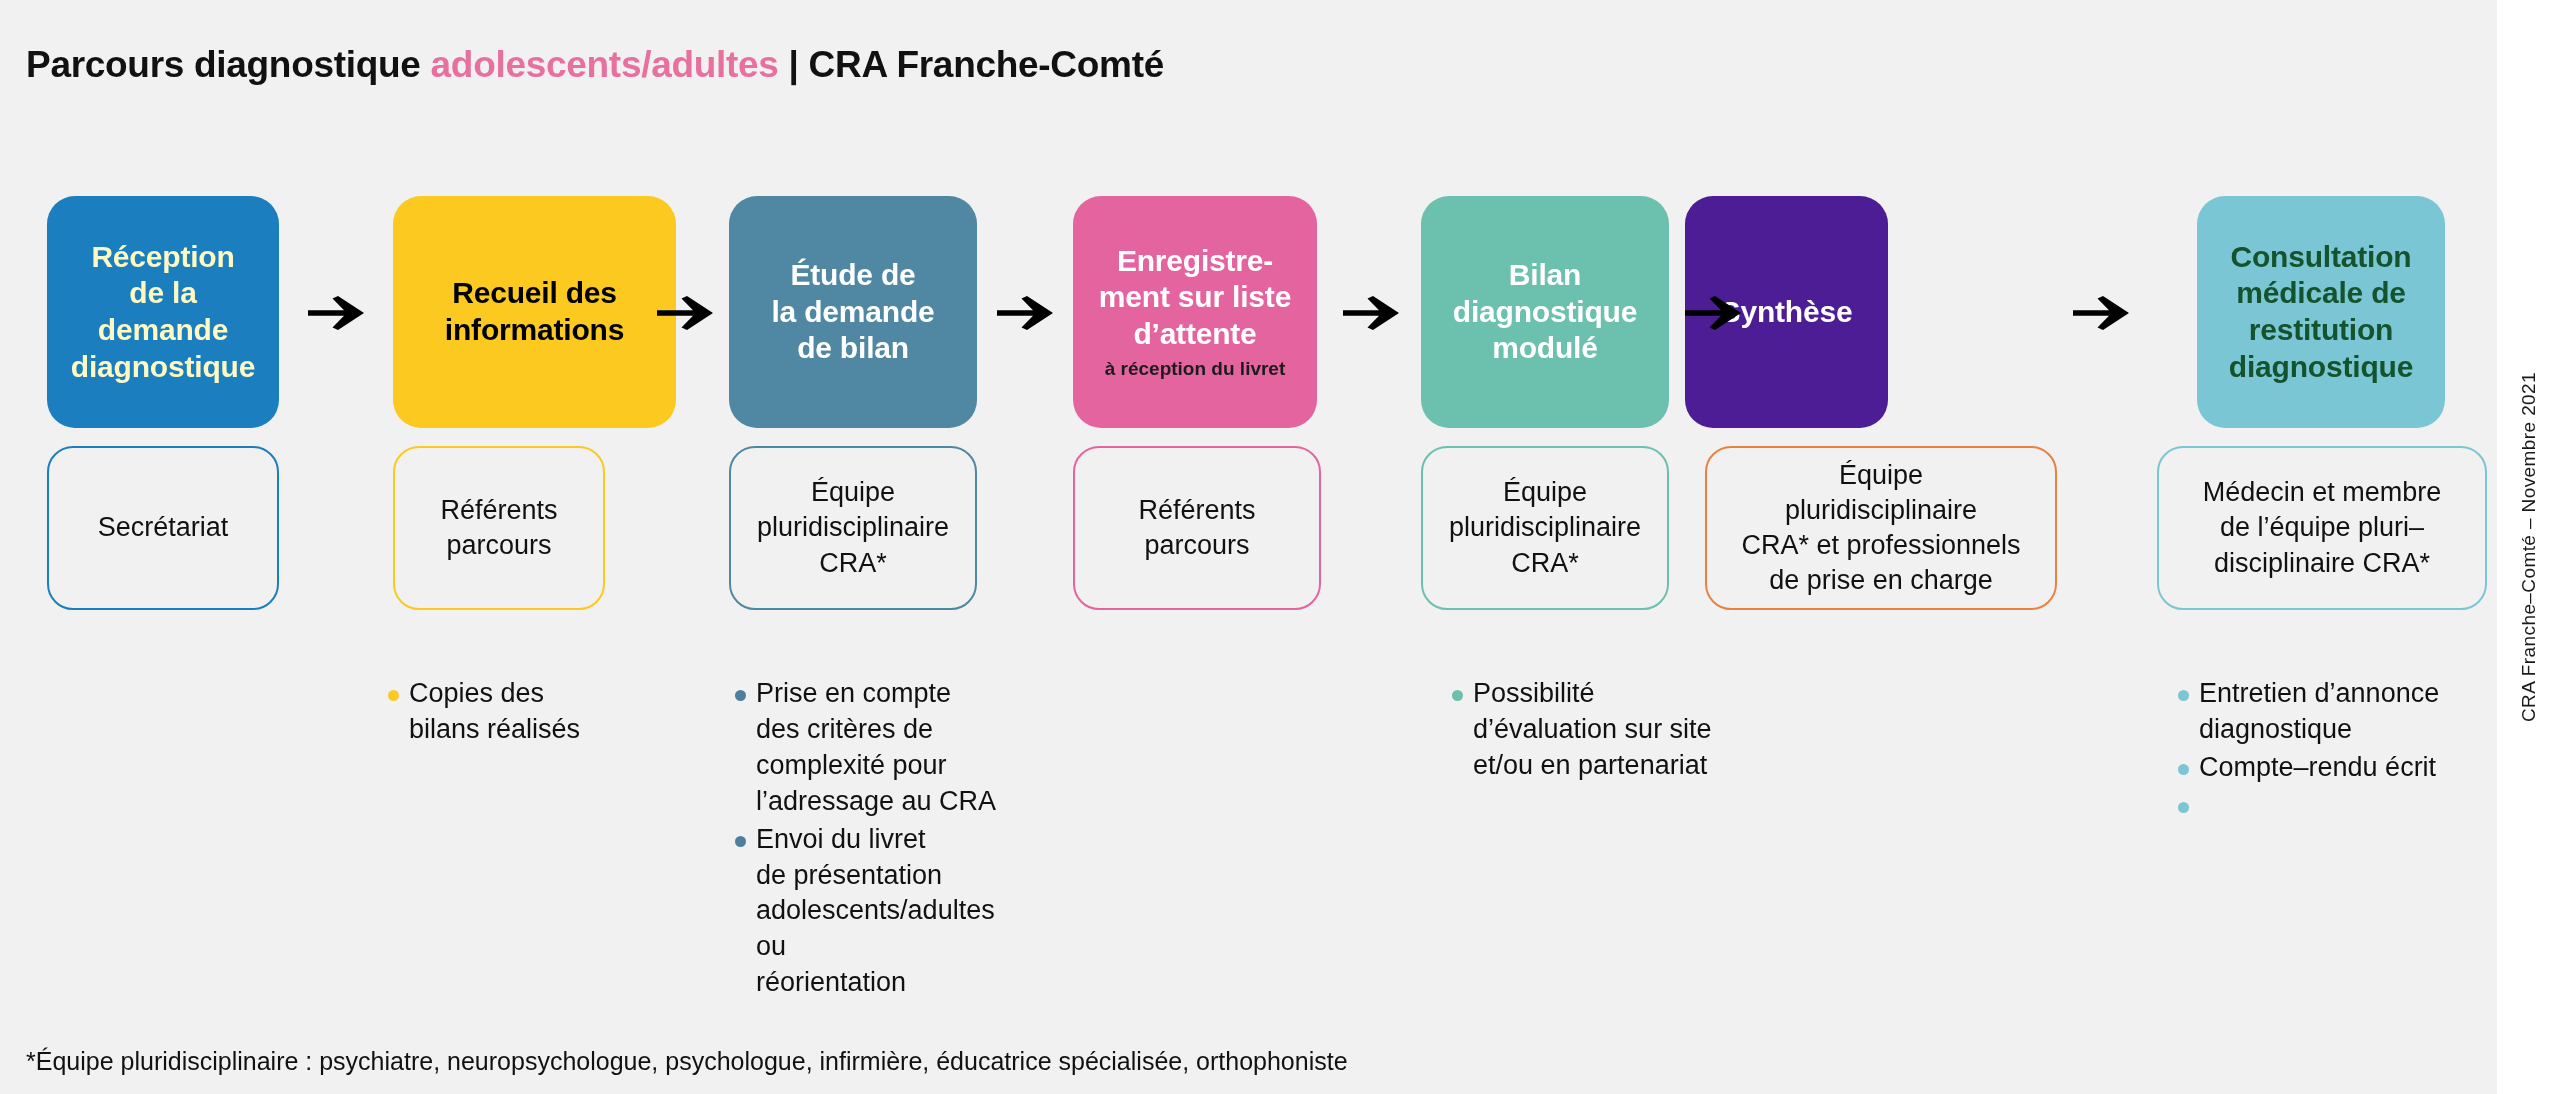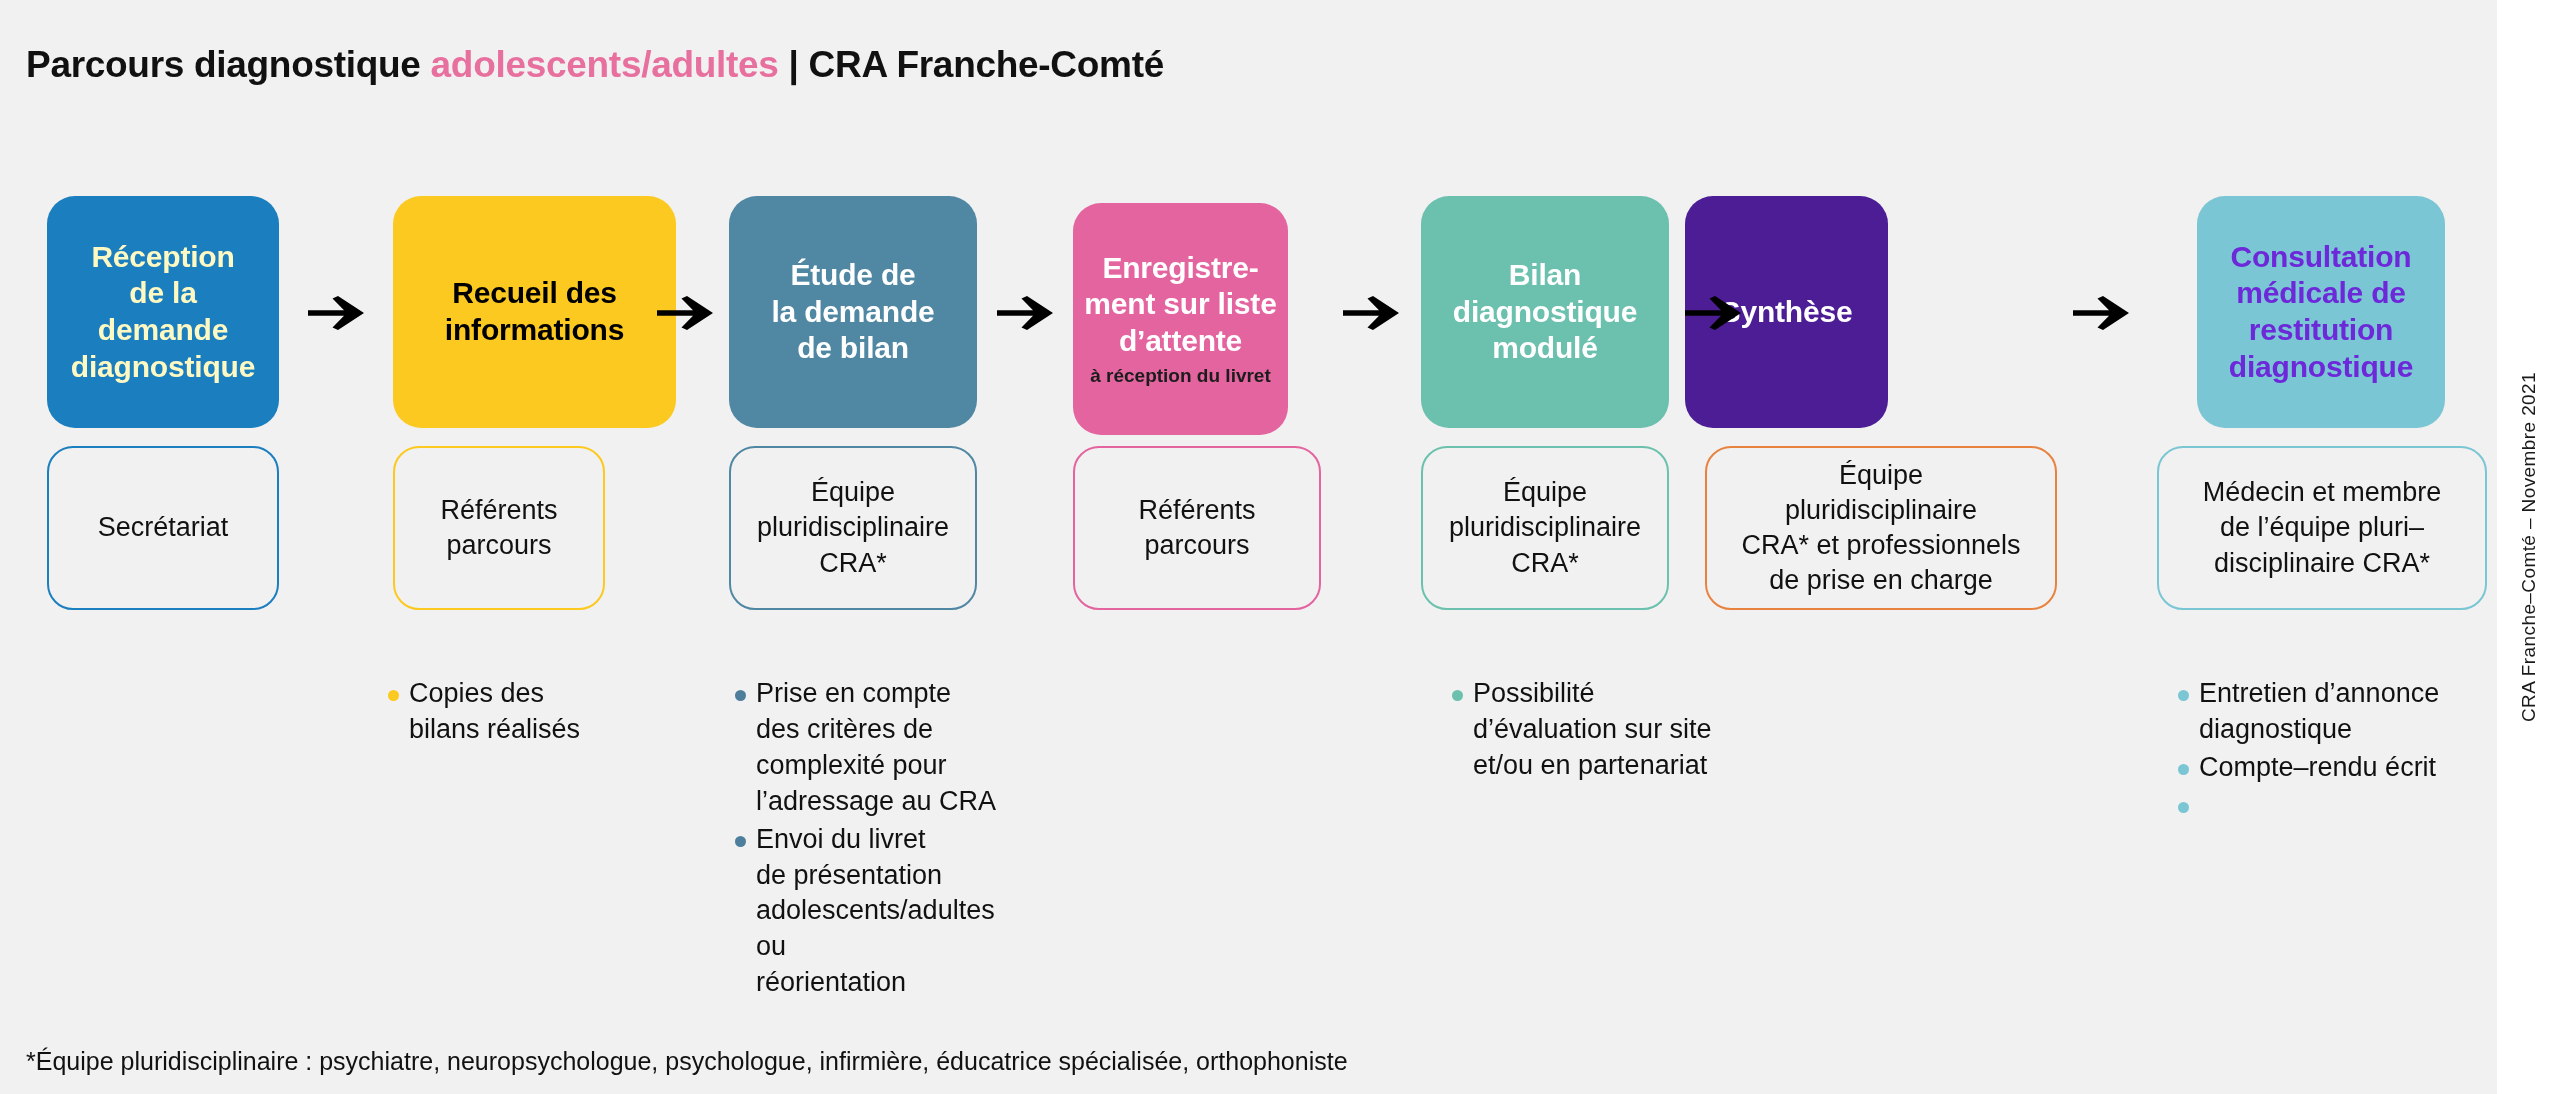--- a/index.html
+++ b/index.html
@@ -197,35 +197,35 @@
     </div>
     <div class="step" id="s1" style="left: 393px; width: 283px; height: 232px; background: rgb(251, 201, 31); color: #000000;">
       <div class="label" style="white-space: pre-line; font-size: 30px;">Recueil des
 informations</div>
     </div>
     <div class="step" id="s2" style="left: 729px; width: 248px; height: 232px; background: rgb(80, 135, 163); color: rgb(255, 255, 255);">
       <div class="label" style="white-space: pre-line; font-size: 30px;">Étude de
 la demande
 de bilan</div>
     </div>
-    <div class="step" id="s3" style="left: 1073px; width: 215px; height: 232px; background: rgb(228, 100, 159); color: rgb(255, 255, 255); margin-top: 7px;">
+    <div class="step" id="s3" style="left: 1073px; width: 244px; height: 232px; background: rgb(228, 100, 159); color: rgb(255, 255, 255);">
       <div class="label" style="white-space: pre-line; font-size: 30px;">Enregistre-
 ment sur liste
 d’attente</div>
       <div class="sub">à réception du livret</div>
     </div>
     <div class="step" id="s4" style="left: 1421px; width: 248px; height: 232px; background: rgb(108, 192, 174); color: rgb(255, 255, 255);">
       <div class="label" style="white-space: pre-line; font-size: 30px;">Bilan
 diagnostique
 modulé</div>
     </div>
     <div class="step" id="s5" style="left: 1685px; width: 203px; height: 232px; background: #4c1d95; color: rgb(255, 255, 255);">
       <div class="label" style="white-space: pre-line; font-size: 30px;">Synthèse</div>
     </div>
-    <div class="step" id="s6" style="left: 2197px; width: 248px; height: 232px; background: rgb(123, 198, 212); color: #6d28d9;">
+    <div class="step" id="s6" style="left: 2197px; width: 248px; height: 232px; background: rgb(123, 198, 212); color: #14532d;">
       <div class="label" style="white-space: pre-line; font-size: 30px;">Consultation
 médicale de
 restitution
 diagnostique</div>
     </div>
 
     <div class="arrow" id="a0" style="left: 308px;">
         <svg width="56" height="34" viewBox="0 0 56 34" xmlns="http://www.w3.org/2000/svg">
           <path d="M0 14.2 H36 L24.5 2.5 L30 0 L56 17 L30 34 L24.5 31.5 L36 19.8 H0 Z" fill="#000"></path>
         </svg>

